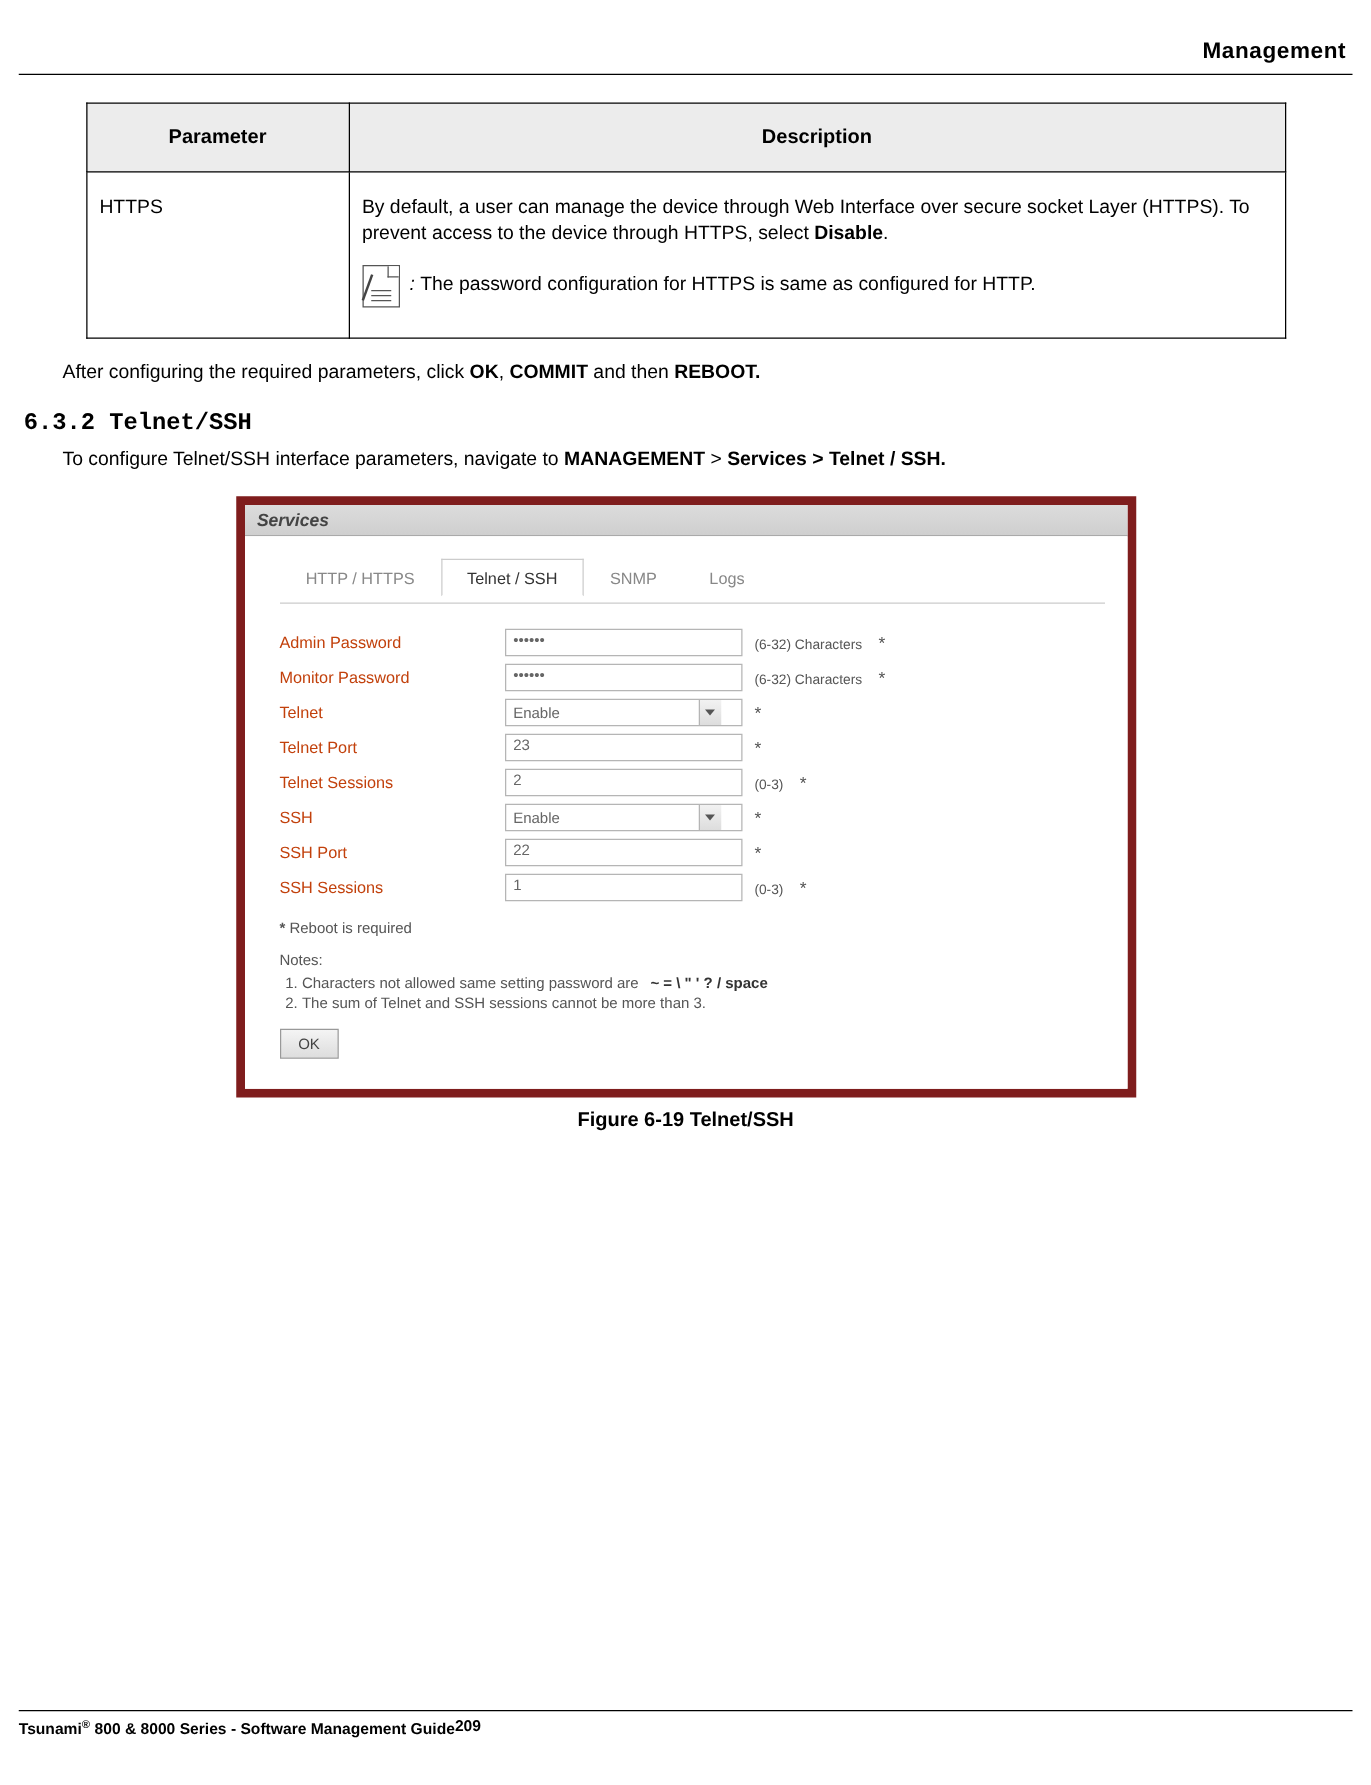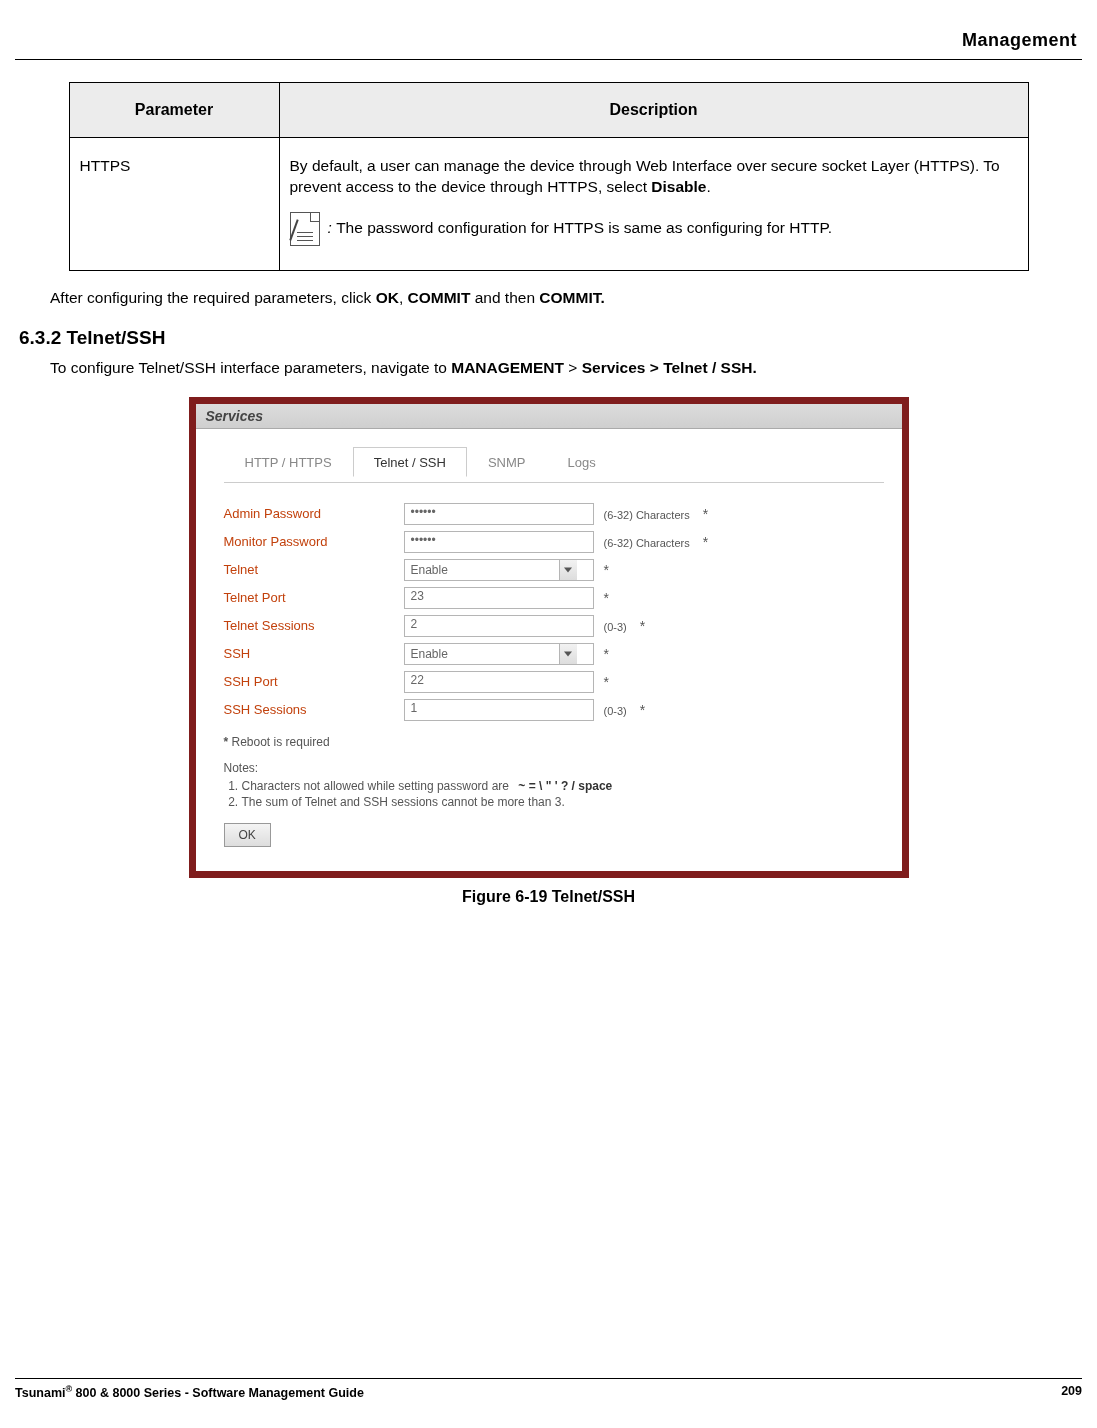--- a/index.html
+++ b/index.html
@@ -77,20 +77,21 @@
     transform: rotate(20deg);
   }
   .body-text {
     margin: 0 0 20px 35px;
     font-size: 15.5px;
   }
   .section-heading {
     font-weight: bold;
     font-size: 19px;
     margin: 0 0 10px 4px;
+    font-family: Liberation Mono, monospace;
   }
   .screenshot-wrap {
     width: 720px;
     margin: 18px auto 0 auto;
     border: 7px solid #7f1d1d;
   }
   .panel-title-bar {
     background: linear-gradient(#dcdcdc, #cfcfcf);
     border-bottom: 1px solid #aaa;
     padding: 4px 10px;
@@ -161,26 +162,25 @@
     cursor: pointer;
   }
   .figure-caption {
     text-align: center;
     font-weight: bold;
     font-size: 16px;
     margin-top: 10px;
   }
   .footer {
     position: absolute;
-    bottom: 28px;
+    bottom: 38px;
     left: 15px; right: 15px;
     border-top: 1px solid #000;
     padding-top: 5px;
     display: flex;
-    justify-content: space-between;
     font-size: 12.5px;
     font-weight: bold;
   }
   .footer sup { font-size: 9px; }
 </style>
 </head>
 <body>
 
 <div class="header-right">Management</div>
 <hr class="hr-top">
@@ -195,30 +195,30 @@
   <tbody>
     <tr>
       <td>HTTPS</td>
       <td>
         <span>By default, a user can manage the device through Web Interface over secure socket Layer (HTTPS). To prevent access to the device through HTTPS, select </span><b>Disable</b><span>.</span>
         <div class="note-row">
           <div class="note-icon">
               <div class="pen"></div>
             </div>
           <div>
-            <i>: </i><span>The password configuration for HTTPS is same as configuring for HTTP.</span>
+            <i>: </i><span>The password configuration for HTTPS is same as configured for HTTP.</span>
           </div>
         </div>
       </td>
     </tr>
   </tbody>
 </table>
 
 <p class="body-text">
-  <span>After configuring the required parameters, click </span><b>OK</b><span>, </span><b>COMMIT</b><span> and then </span><b>COMMIT.</b>
+  <span>After configuring the required parameters, click </span><b>OK</b><span>, </span><b>COMMIT</b><span> and then </span><b>REBOOT.</b>
 </p>
 
 <h3 class="section-heading">6.3.2 Telnet/SSH</h3>
 
 <p class="body-text">
   <span>To configure Telnet/SSH interface parameters, navigate to </span><b>MANAGEMENT</b><span> &gt; </span><b>Services &gt; Telnet / SSH.</b>
 </p>
 
 <div class="screenshot-wrap">
   <div class="panel-title-bar">Services</div>
@@ -294,21 +294,21 @@
     </div>
 
     <div class="reboot-note">
       <b>*</b><span> Reboot is required</span>
     </div>
 
     <div class="notes-block">
       <div>Notes:</div>
       <ol class="notes-list">
         <li>
-          <span>Characters not allowed while setting password are </span><span class="chars-bold">~  =  \  "  '  ? / space</span>
+          <span>Characters not allowed same setting password are </span><span class="chars-bold">~  =  \  "  '  ? / space</span>
         </li>
         <li>The sum of Telnet and SSH sessions cannot be more than 3.</li>
       </ol>
     </div>
 
     <button class="ok-btn">OK</button>
   </div>
 </div>
 
 <div class="figure-caption">Figure 6-19 Telnet/SSH</div>

